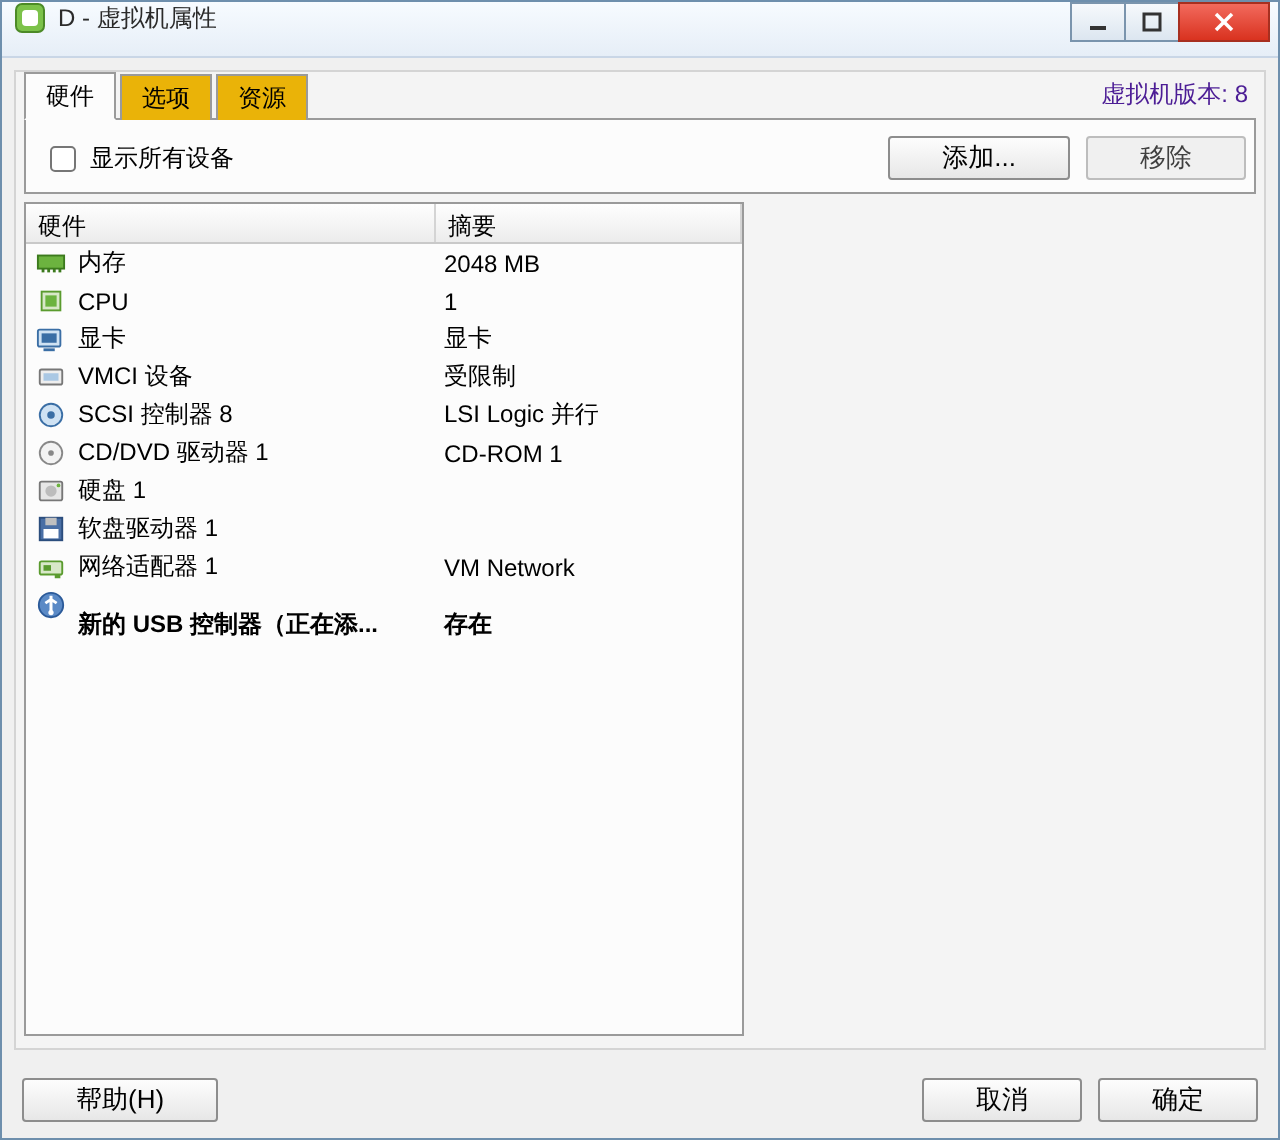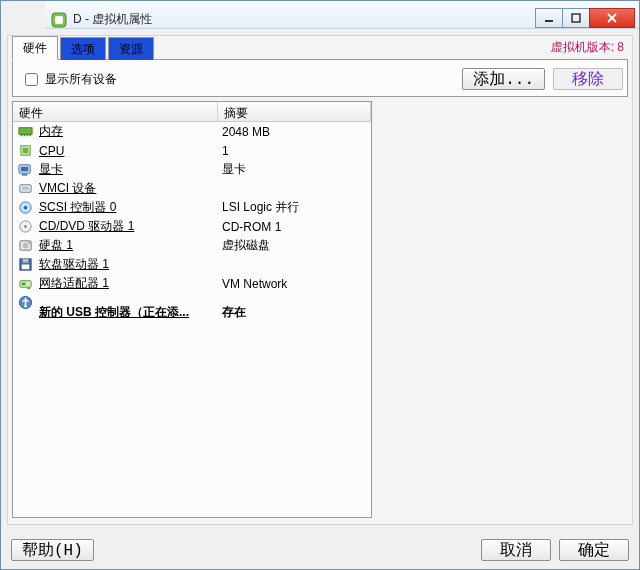--- a/index.html
+++ b/index.html
@@ -1,53 +1,53 @@
 <!DOCTYPE html>
 <html><head>
 <meta charset="utf-8">
 <style>
   * { box-sizing: border-box; }
   body { margin: 0; font-family: "Microsoft YaHei", "SimSun", Tahoma, sans-serif; font-size: 12px; background: #fff; }
   .window { width: 640px; height: 570px; border: 1px solid #6e8fad; background: #f0f0f0; display: flex; flex-direction: column; }
-  .titlebar { height: 28px; background: linear-gradient(#f7fbff,#e6eef7); display: flex; align-items: flex-end; border-bottom: 1px solid #c9d6e6; margin-left: 44px; }
+  .titlebar { height: 28px; background: linear-gradient(#f7fbff,#e6eef7); display: flex; align-items: flex-start; border-bottom: 1px solid #c9d6e6; }
   .title-icon { width: 16px; height: 16px; margin: 0 6px; }
   .title-text { flex: 1; color: #2b2b2b; font-size: 12px; }
   .win-btns { display: flex; height: 20px; margin-right: 4px; }
   .win-btn { width: 28px; height: 20px; border: 1px solid #7a94ad; background: linear-gradient(#f6f9fc,#dce6f0); margin-left: -1px; display: flex; align-items: center; justify-content: center; color:#333; }
   .win-btn.close { width: 46px; background: linear-gradient(#f26a5d,#d9321f); color:#fff; border-color:#a72f20; }
   .win-btn svg { width:10px; height:10px; }
 
   .client { flex:1; margin:6px; background:#f4f4f4; border:1px solid #d4d4d4; display:flex; flex-direction:column; padding:2px 4px 6px 4px; }
 
   .tabs-row { display:flex; align-items:flex-end; height:22px; border-bottom:1px solid #9a9a9a; position:relative;}
-  .tab { padding:3px 10px 2px 10px; border:1px solid #9a9a9a; border-bottom:none; background:#1d4ed8; margin-right:2px; position:relative; top:1px; }
+  .tab { padding:3px 10px 2px 10px; border:1px solid #9a9a9a; border-bottom:none; background:#eab308; margin-right:2px; position:relative; top:1px; }
   .tab.sel { background:#fcfcfc; border-bottom:1px solid #fcfcfc; }
-  .vm-version { margin-left:auto; padding:3px 4px; color:#be185d; }
+  .vm-version { margin-left:auto; padding:3px 4px; color:#4c1d95; }
 
   .toolbar-row { display:flex; align-items:center; gap:8px; padding:8px 4px 6px 4px; background:#fcfcfc; border:1px solid #9a9a9a; border-top:none; }
   .chklabel { display:flex; align-items:center; gap:4px; margin-left:4px;}
   .chklabel input { width:13px; height:13px; }
   .spacer { flex:1; }
-  .btn { min-width:70px; height:22px; background:linear-gradient(#fdfdfd,#e7e7e7); border:1px solid #8d8d8d; border-radius:2px; padding:0 10px; font-size:16px;font-family:Liberation Mono, monospace; }
-  .btn:disabled { color:#6d28d9; background:#f0f0f0; border-color:#bdbdbd; }
+  .btn { min-width:70px; height:22px; background:linear-gradient(#fdfdfd,#e7e7e7); border:1px solid #8d8d8d; border-radius:2px; padding:0 26px; font-size:13px; }
+  .btn:disabled { color:#404040; background:#f0f0f0; border-color:#bdbdbd; }
 
   .content-row { display:flex; flex:1; gap:6px; padding:4px 0 0 0; }
   .left-pane { width:360px; background:#fcfcfc; border:1px solid #9a9a9a; display:flex; flex-direction:column; }
   .right-pane { flex:1; }
 
   .list-header { display:flex; height:20px; background:linear-gradient(#fefefe,#ececec); border-bottom:1px solid #c9c9c9; }
   .list-header div { padding:3px 6px; border-right:1px solid #d4d4d4; }
   .col-hw { width:205px; }
   .col-sum { flex:1; }
 
   .list-body { flex:1; overflow:auto; }
   .row { display:flex; align-items:center; height:19px; padding:0 4px; }
   .row .ico { width:16px; height:16px; margin-right:6px; display:flex; align-items:center; justify-content:center;}
   .row .ico svg { width:15px; height:15px; }
-  .row .hw { width:183px; white-space:nowrap; overflow:hidden; text-overflow:ellipsis;text-decoration:underline; }
+  .row .hw { width:183px; white-space:nowrap; overflow:hidden; text-overflow:ellipsis; }
   .row .sum { flex:1; }
   .row.bold .hw, .row.bold .sum { font-weight:bold;margin-top:20px; }
 
   .footer { display:flex; padding:8px 10px; gap:8px; }
   .footer .spacer { flex:1; }
 
   .right-block { width:100%; height:100%; }
 </style>
 </head>
 <body>
@@ -141,29 +141,30 @@
               <span class="sum">显卡</span>
             </div>
             <div class="row">
               <span class="ico">
                 <svg viewBox="0 0 16 16">
                   <rect x="2" y="4" width="12" height="8" rx="1" fill="#eeeeee" stroke="#777"></rect>
                   <rect x="4" y="6" width="8" height="4" fill="#aac8e4"></rect>
                 </svg>
               </span>
               <span class="hw">VMCI 设备</span>
+              <span class="sum">受限制</span>
             </div>
             <div class="row">
               <span class="ico">
                 <svg viewBox="0 0 16 16">
                   <circle cx="8" cy="8" r="6" fill="#cfe2f3" stroke="#3a6ea5"></circle>
                   <circle cx="8" cy="8" r="2" fill="#3a6ea5"></circle>
                 </svg>
               </span>
-              <span class="hw">SCSI 控制器 0</span>
+              <span class="hw">SCSI 控制器 8</span>
               <span class="sum">LSI Logic 并行</span>
             </div>
             <div class="row">
               <span class="ico">
                 <svg viewBox="0 0 16 16">
                   <circle cx="8" cy="8" r="6" fill="#f3f3f3" stroke="#888"></circle>
                   <circle cx="8" cy="8" r="1.5" fill="#888"></circle>
                 </svg>
               </span>
               <span class="hw">CD/DVD 驱动器 1</span>
@@ -171,21 +172,20 @@
             </div>
             <div class="row">
               <span class="ico">
                 <svg viewBox="0 0 16 16">
                   <rect x="2" y="3" width="12" height="10" rx="1" fill="#e6e6e6" stroke="#777"></rect>
                   <circle cx="8" cy="8" r="3" fill="#bcbcbc"></circle>
                   <circle cx="12" cy="5" r="1" fill="#6cb33f"></circle>
                 </svg>
               </span>
               <span class="hw">硬盘 1</span>
-              <span class="sum">虚拟磁盘</span>
             </div>
             <div class="row">
               <span class="ico">
                 <svg viewBox="0 0 16 16">
                   <rect x="2" y="2" width="12" height="12" fill="#4a6fa5" stroke="#2b4d7d"></rect>
                   <rect x="5" y="2" width="6" height="4" fill="#c0c0c0"></rect>
                   <rect x="4" y="8" width="8" height="5" fill="#fff"></rect>
                 </svg>
               </span>
               <span class="hw">软盘驱动器 1</span>

